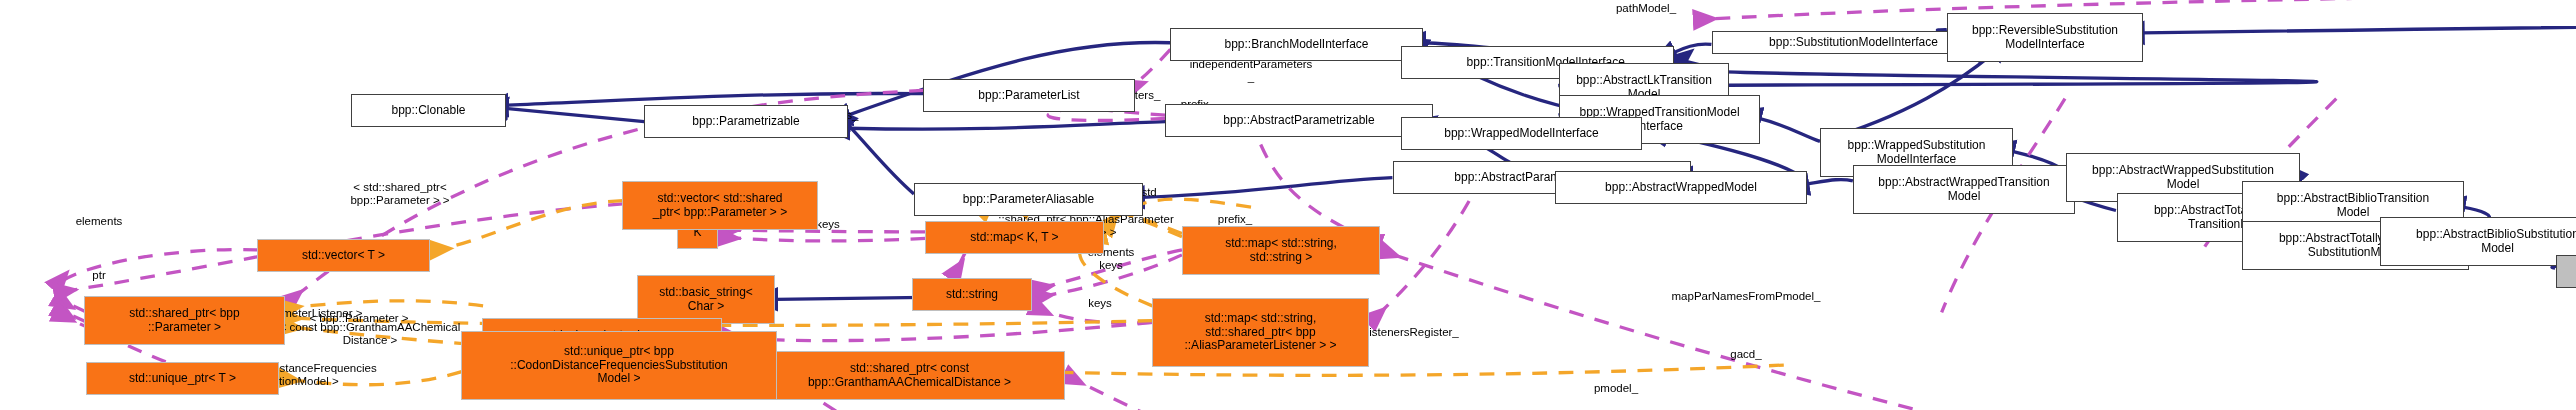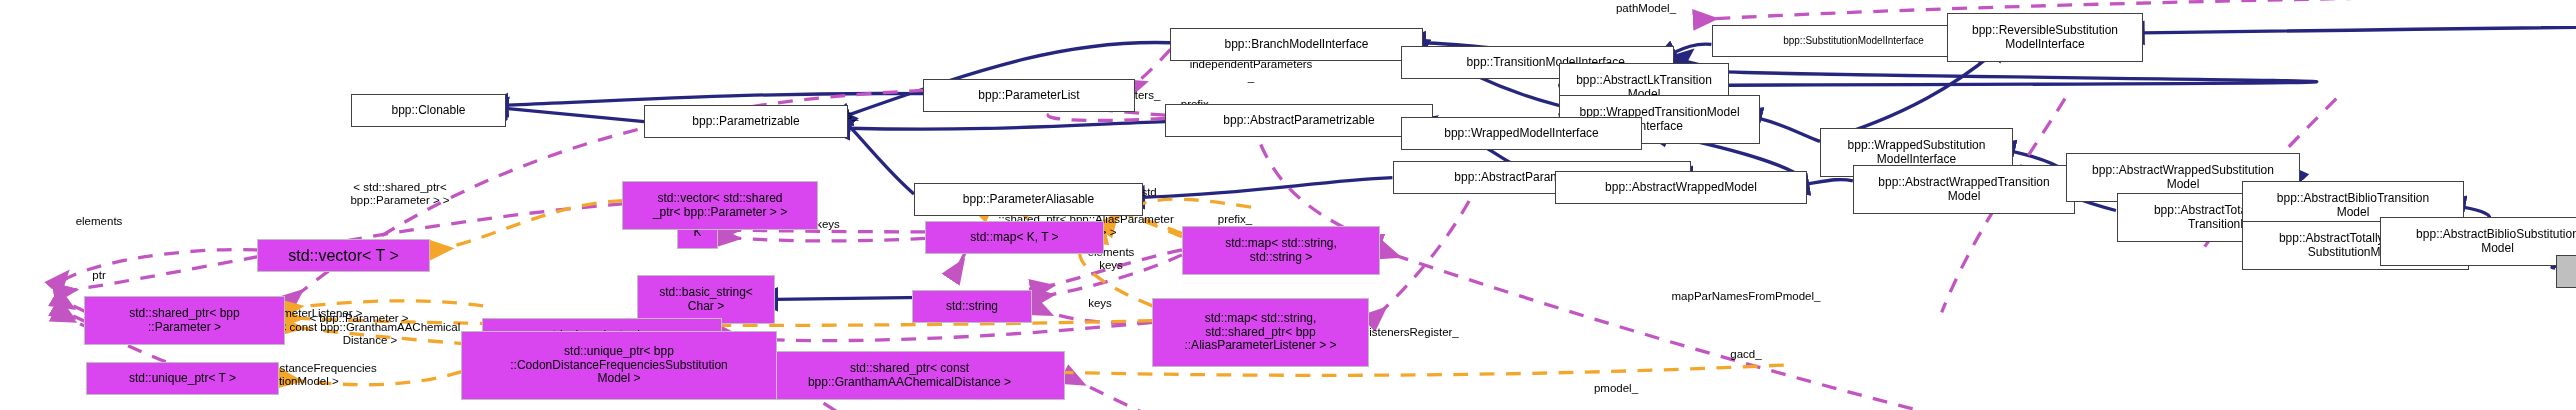--- a/index.html
+++ b/index.html
@@ -39,21 +39,21 @@
   }
   
   .node.cls {
     border: 0.5px solid #404040;
     background: #ffffff;
     font-size: 6.3px;
   }
   
   .node.tmpl {
     border: 0.5px solid #bfbfbf;
-    background: #d946ef;
+    background: #f97316;
     font-size: 6.3px;
   }
   
   .node.focus {
     border: 0.5px solid #404040;
     background: #bfbfbf;
     font-size: 6.3px;
     font-weight: normal;
   }
   .edge-label {
@@ -220,21 +220,21 @@
   </svg>
 
   <div class="node cls" style="left: 351px; top: 94px; width: 155px; height: 33px; font-size: 12px;">bpp::Clonable</div>
   <div class="node cls" style="left: 923px; top: 79px; width: 212px; height: 33px; font-size: 12px;">bpp::ParameterList</div>
   <div class="node cls" style="left: 644px; top: 105px; width: 204px; height: 33px; font-size: 12px;">bpp::Parametrizable</div>
   <div class="node cls" style="left: 1165px; top: 104px; width: 268px; height: 33px; font-size: 12px;">bpp::AbstractParametrizable</div>
   <div class="node cls" style="left: 914px; top: 183px; width: 229px; height: 33px; font-size: 12px;">bpp::ParameterAliasable</div>
   <div class="node cls" style="left: 1393px; top: 161px; width: 298px; height: 33px; font-size: 12px;">bpp::AbstractParameterAliasable</div>
   <div class="node cls" style="left: 1170px; top: 28px; width: 253px; height: 33px; font-size: 12px;">bpp::BranchModelInterface</div>
   <div class="node cls" style="left: 1401px; top: 46px; width: 273px; height: 33px; font-size: 12px; padding-left: 18px;">bpp::TransitionModelInterface</div>
-  <div class="node cls" style="left: 1712px; top: 25px; width: 283px; height: 32px; font-size: 10px;">bpp::SubstitutionModelInterface</div>
+  <div class="node cls" style="left: 1712px; top: 31px; width: 283px; height: 23px; font-size: 12px;">bpp::SubstitutionModelInterface</div>
   <div class="node cls" style="left: 1559px; top: 63px; width: 170px; height: 49px; font-size: 12px;">bpp::AbstractLkTransition
 Model</div>
   <div class="node cls" style="left: 1559px; top: 95px; width: 201px; height: 49px; font-size: 12px;">bpp::WrappedTransitionModel
 Interface</div>
   <div class="node cls" style="left: 1401px; top: 117px; width: 241px; height: 33px; font-size: 12px;">bpp::WrappedModelInterface</div>
   <div class="node cls" style="left: 1555px; top: 171px; width: 252px; height: 33px; font-size: 12px;">bpp::AbstractWrappedModel</div>
   <div class="node cls" style="left: 1820px; top: 128px; width: 193px; height: 49px; font-size: 12px;">bpp::WrappedSubstitution
 ModelInterface</div>
   <div class="node cls" style="left: 1853px; top: 165px; width: 222px; height: 49px; font-size: 12px;">bpp::AbstractWrappedTransition
 Model</div>
@@ -245,26 +245,26 @@
   <div class="node cls" style="left: 2242px; top: 181px; width: 222px; height: 49px; font-size: 12px;">bpp::AbstractBiblioTransition
 Model</div>
   <div class="node cls" style="left: 2242px; top: 221px; width: 227px; height: 49px; font-size: 12px;">bpp::AbstractTotallyWrapped
 SubstitutionModel</div>
   <div class="node cls" style="left: 2380px; top: 217px; width: 235px; height: 49px; font-size: 12px;">bpp::AbstractBiblioSubstitution
 Model</div>
   <div class="node cls" style="left: 1947px; top: 13px; width: 196px; height: 49px; font-size: 12px;">bpp::ReversibleSubstitution
 ModelInterface</div>
   <div class="node focus" style="left: 2556px; top: 255px; width: 122px; height: 33px; font-size: 12px;">bpp::GY94</div>
 
-  <div class="node tmpl" style="left: 257px; top: 239px; width: 173px; height: 33px; font-size: 16px; text-align: center;">std::vector&lt; T &gt;</div>
+  <div class="node tmpl" style="left: 257px; top: 239px; width: 173px; height: 33px; font-size: 12px; text-align: center;">std::vector&lt; T &gt;</div>
   <div class="node tmpl" style="left: 86px; top: 300px; width: 194px; height: 33px; font-size: 12px;">std::shared_ptr&lt; T &gt;</div>
   <div class="node tmpl" style="left: 86px; top: 362px; width: 193px; height: 33px; font-size: 12px;">std::unique_ptr&lt; T &gt;</div>
   <div class="node tmpl" style="left: 677px; top: 216px; width: 41px; height: 33px; font-size: 12px;">K</div>
   <div class="node tmpl" style="left: 925px; top: 221px; width: 179px; height: 33px; font-size: 12px;">std::map&lt; K, T &gt;</div>
-  <div class="node tmpl" style="left: 912px; top: 278px; width: 120px; height: 33px; font-size: 12px; margin-top: 12px;">std::string</div>
+  <div class="node tmpl" style="left: 912px; top: 278px; width: 120px; height: 33px; font-size: 12px;">std::string</div>
   <div class="node tmpl" style="left: 637px; top: 275px; width: 138px; height: 49px; font-size: 12px;">std::basic_string&lt;
 Char &gt;</div>
   <div class="node tmpl" style="left: 622px; top: 181px; width: 196px; height: 49px; font-size: 12px;">std::vector&lt; std::shared
 _ptr&lt; bpp::Parameter &gt; &gt;</div>
   <div class="node tmpl" style="left: 84px; top: 296px; width: 201px; height: 49px; font-size: 12px;">std::shared_ptr&lt; bpp
 ::Parameter &gt;</div>
   <div class="node tmpl" style="left: 482px; top: 318px; width: 240px; height: 49px; font-size: 12px;">std::shared_ptr&lt; bpp
 ::AliasParameterListener &gt;</div>
   <div class="node tmpl" style="left: 754px; top: 351px; width: 311px; height: 49px; font-size: 12px;">std::shared_ptr&lt; const
 bpp::GranthamAAChemicalDistance &gt;</div>

